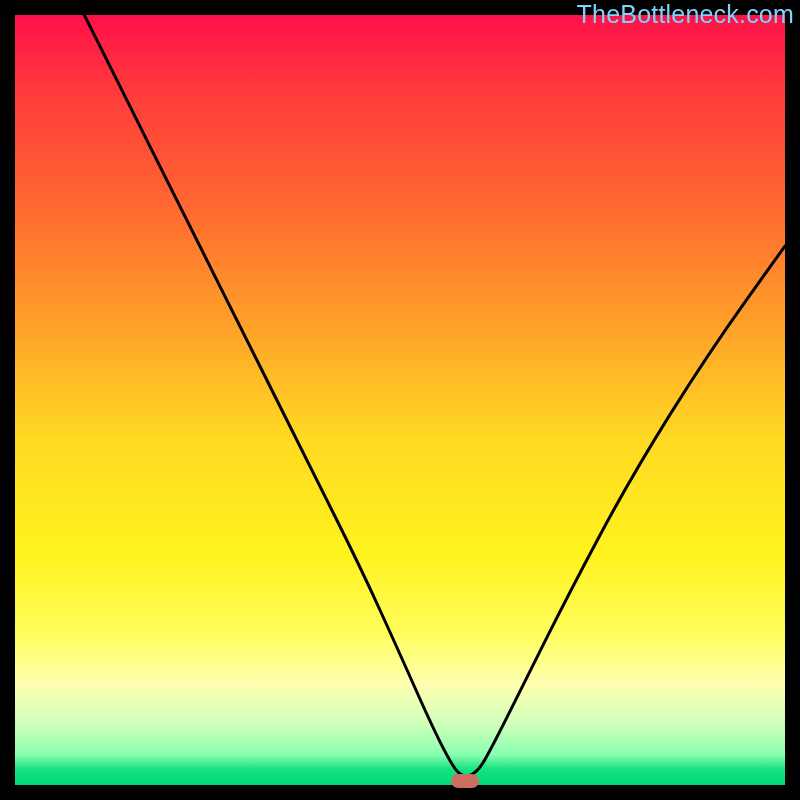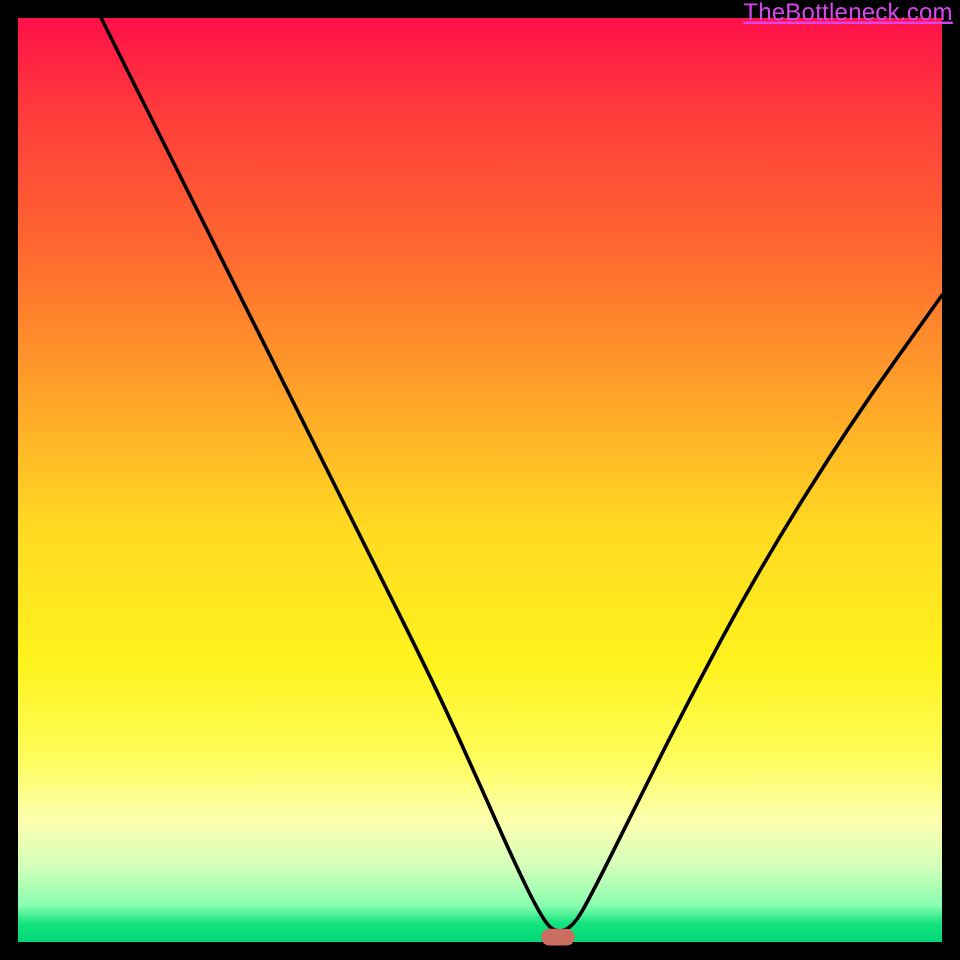--- a/index.html
+++ b/index.html
@@ -35,26 +35,25 @@
       #d0ffba 92%,
       #8affb0 96%,
       #14e27e 98%,
       #00d877 100%
     );
   }
   .watermark {
     position: absolute;
     top: 0px;
     right: 6px;
-    color: #d946ef;
-    font-size: 20px;
+    color: #7dd3fc;
+    font-size: 25px;
     font-weight: 500;
     letter-spacing: 0.2px;
     z-index: 10;
-    text-decoration: underline;
   }
   svg.curve {
     position: absolute;
     left: 0;
     top: 0;
     width: 770px;
     height: 770px;
   }
   .marker {
     position: absolute;

